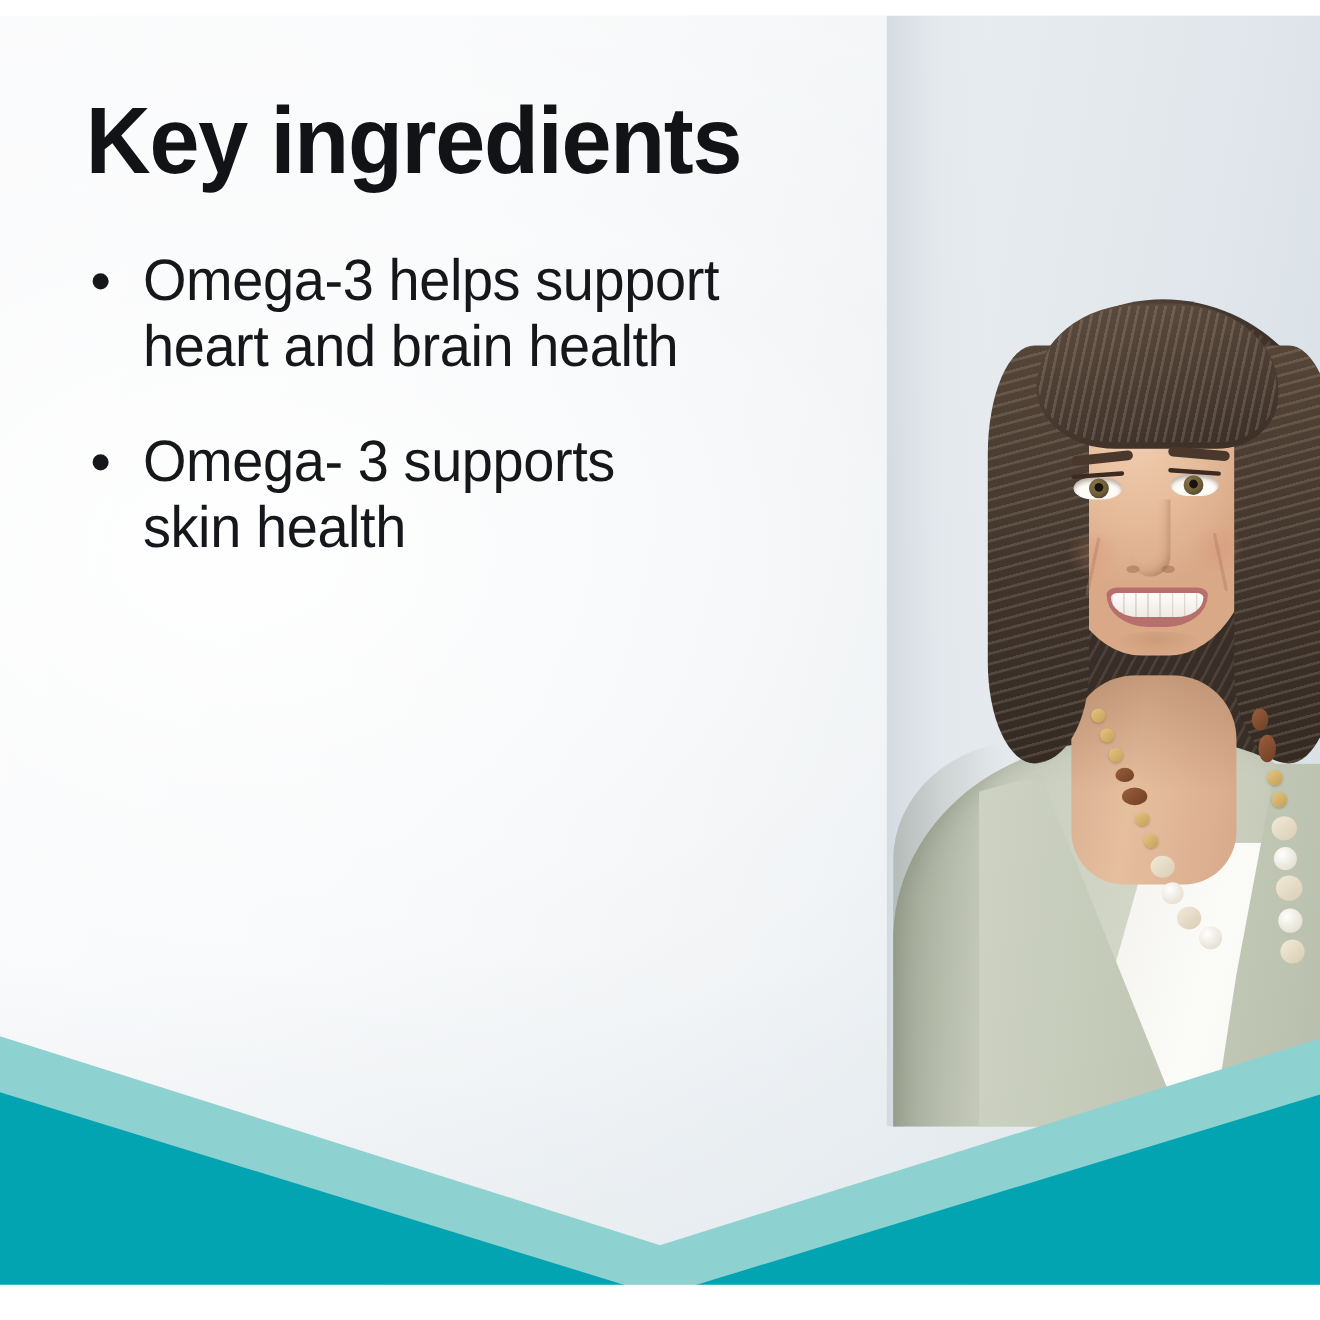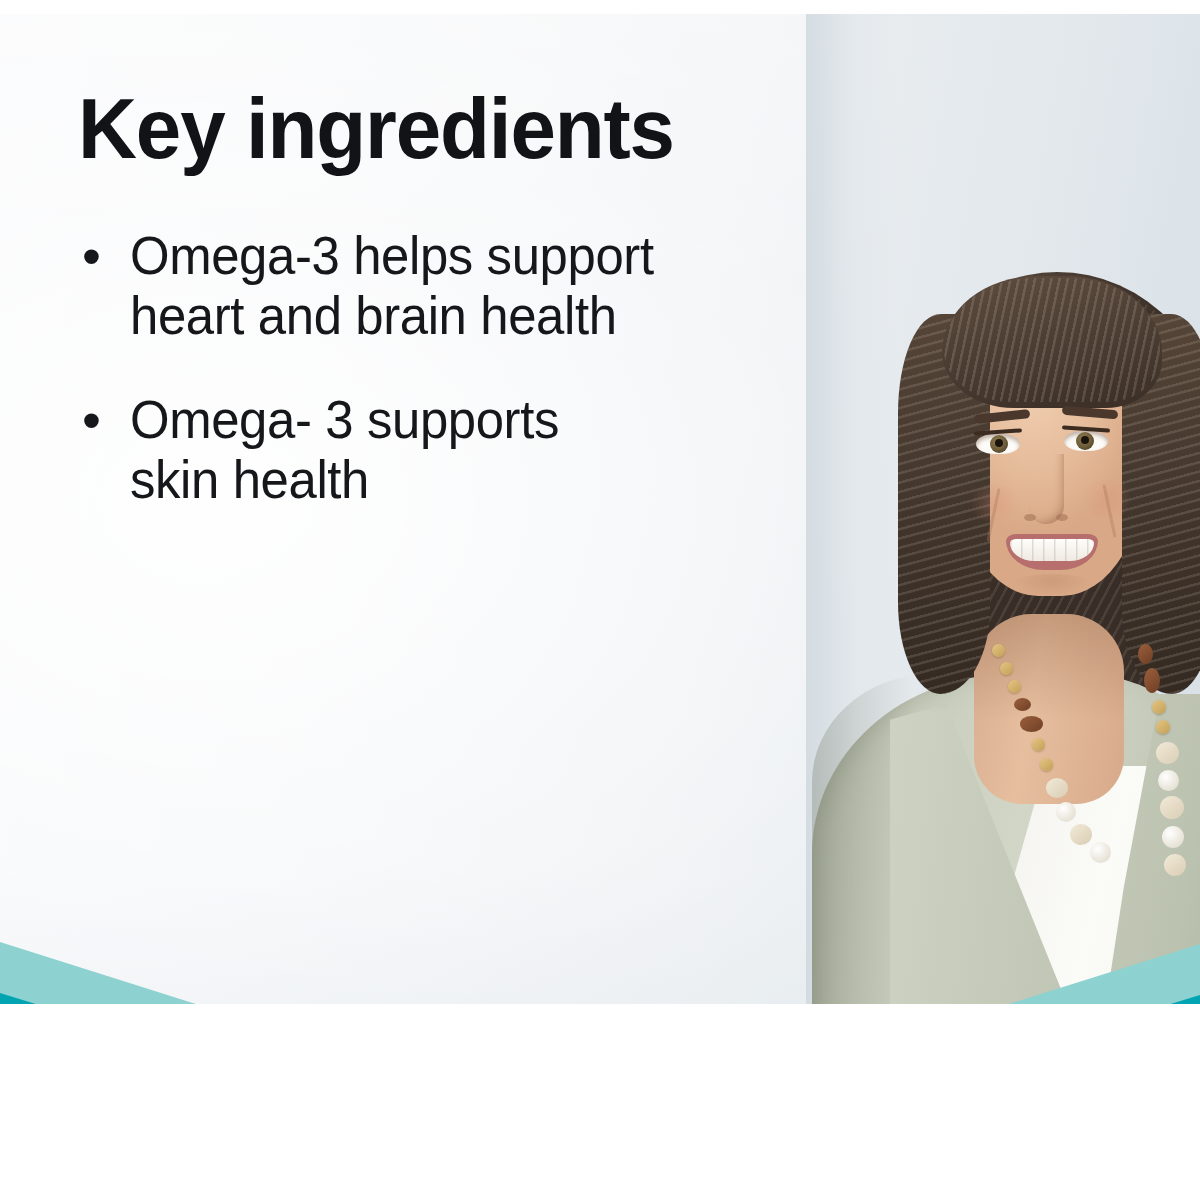--- a/index.html
+++ b/index.html
@@ -6,21 +6,21 @@
   * { margin:0; padding:0; box-sizing:border-box; }
   html, body {
     width:1200px; height:1200px;
     background:#ffffff;
     font-family:"Liberation Sans", sans-serif;
     overflow:hidden;
   }
 
   #canvas {
     position:relative;
-    width:1200px; height:1004px;
+    width:1200px; height:1168px;
     background:#ffffff;
     overflow:hidden;
   }
 
   
   .backdrop {
     position:absolute;
     left:0; top:14px;
     width:1200px; height:1164px;
     background:

